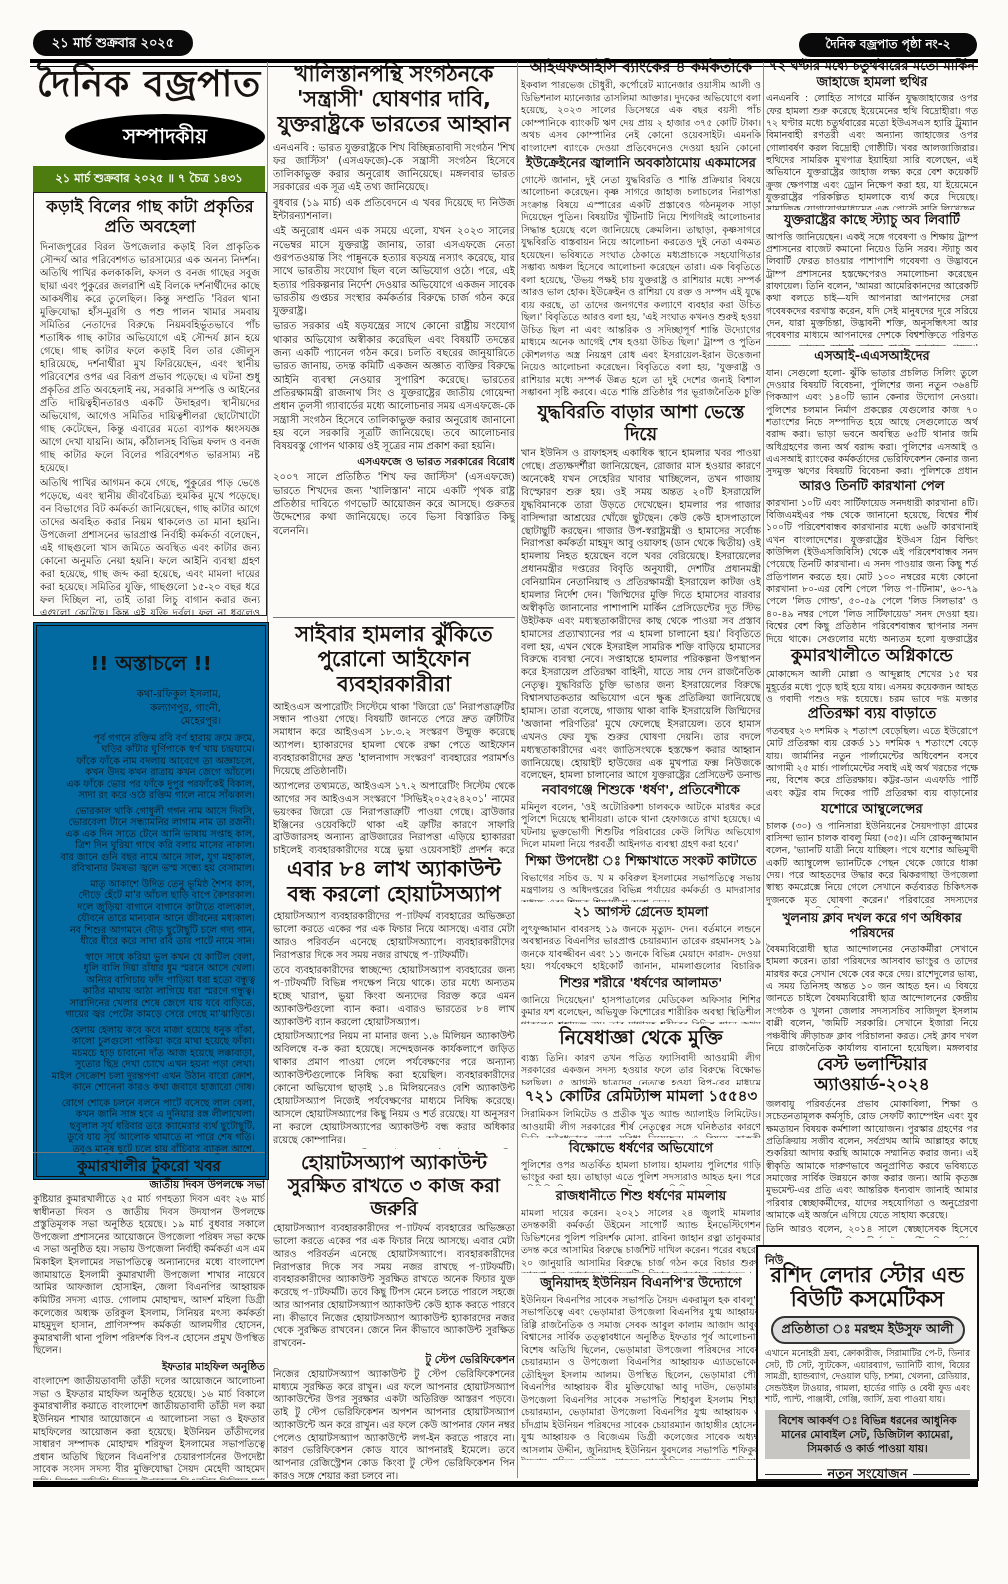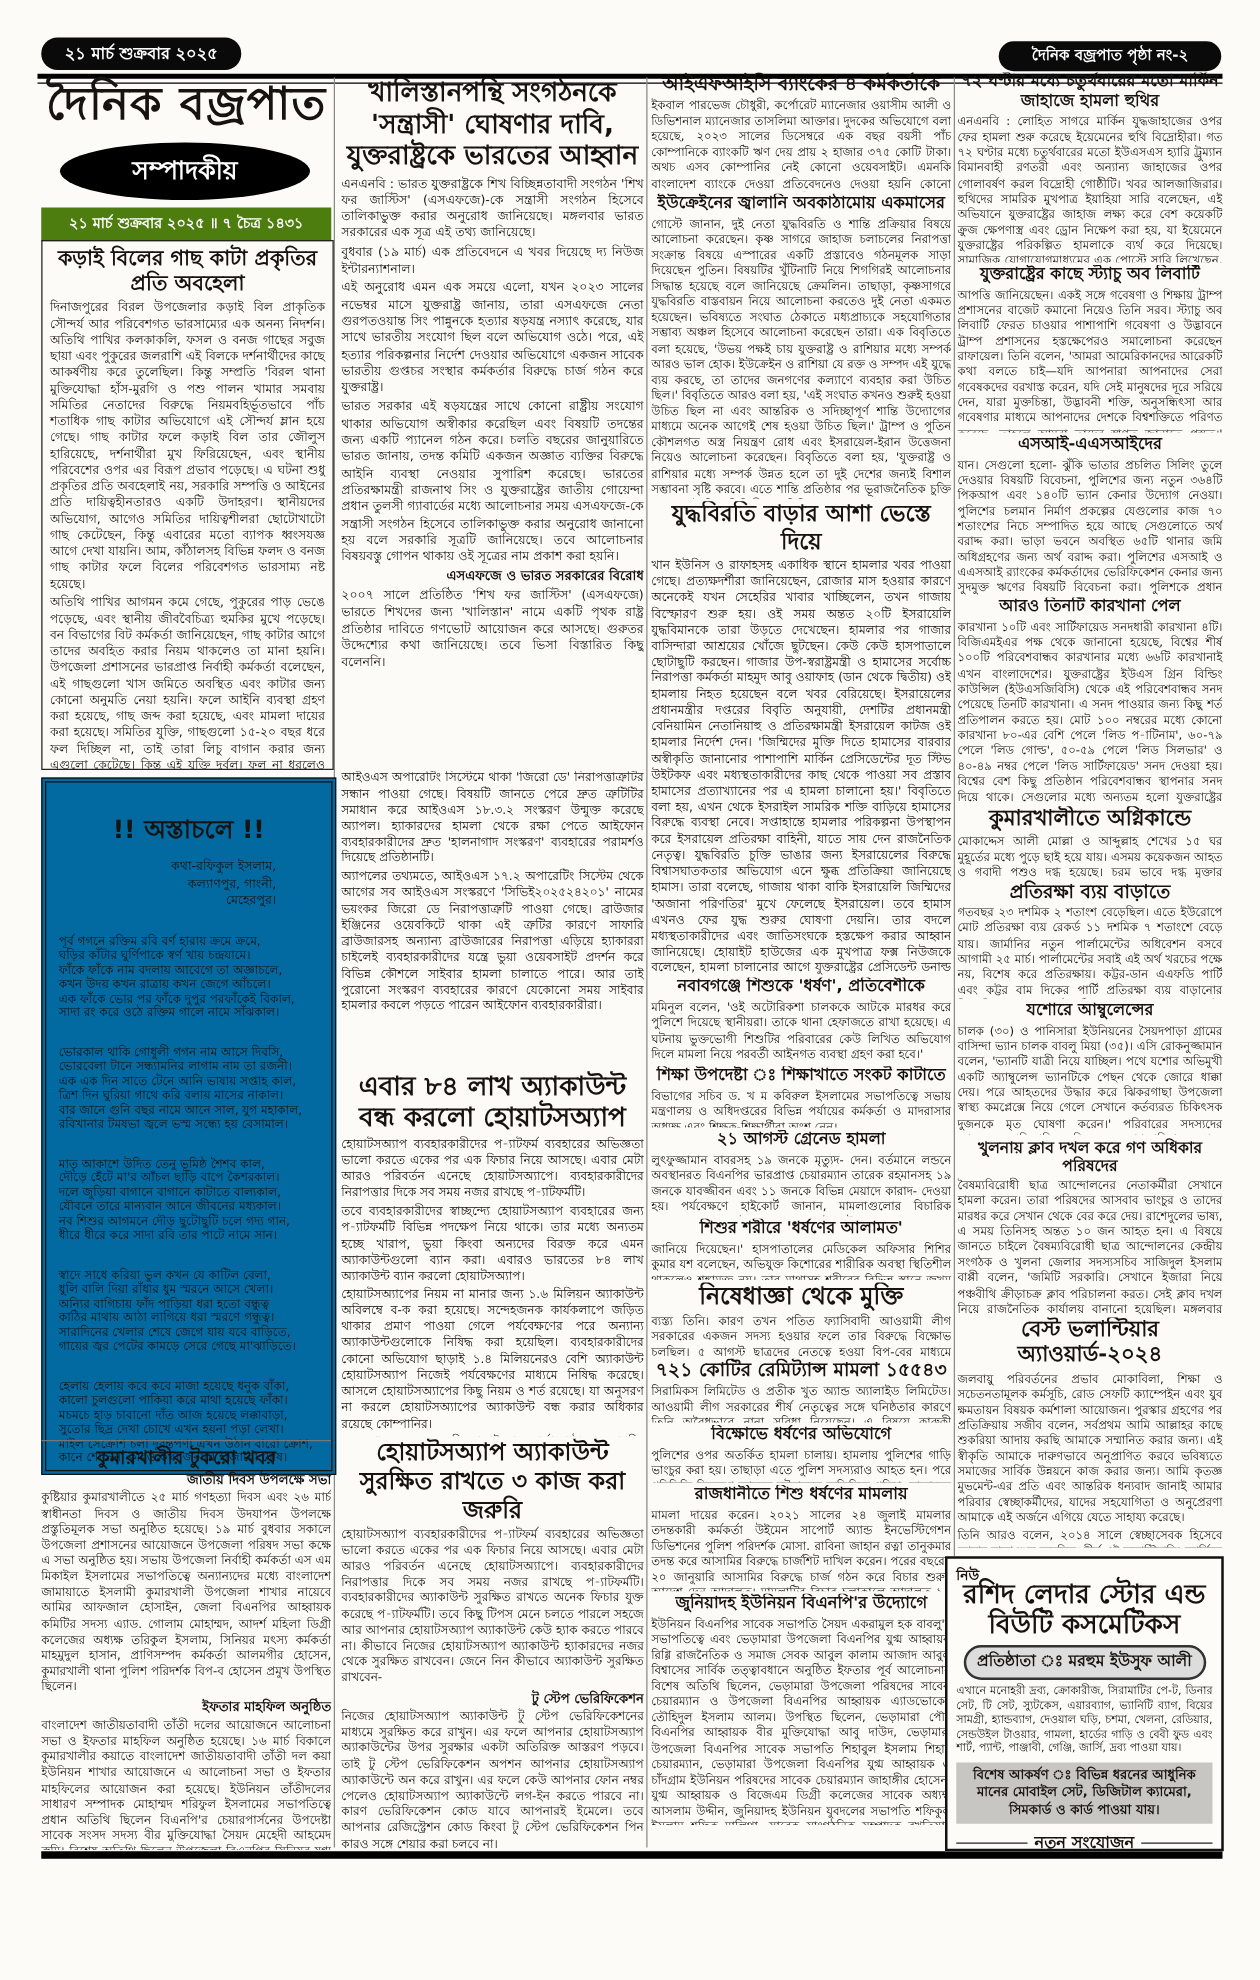--- a/index.html
+++ b/index.html
@@ -10,42 +10,42 @@
   #badge-date{left:33px;top:30px;width:160px;height:26px;font-size:13px;}
   #badge-page{left:799px;top:33px;width:178px;height:24px;font-size:12px;border-radius:12px;}
   .toprule{position:absolute;left:30px;width:948px;top:59px;height:3px;border-top:4px solid #000;border-bottom:1px solid #000;}
   .vrule{position:absolute;top:62px;height:1416px;width:0;border-left:1px solid #8a8a86;}
   #vr1{left:267px}#vr2{left:517px}#vr3{left:763px}
   .botbar{position:absolute;left:33px;top:1481px;width:945px;height:6px;background:#000;}
 
   
   #mast-title{position:absolute;left:33px;top:64px;width:232px;text-align:center;
               font-size:36px;font-weight:900;letter-spacing:1px;line-height:1.1;}
-  #mast-oval{position:absolute;left:48px;top:114px;width:200px;height:46px;background:#000;color:#fff;
+  #mast-oval{position:absolute;left:65px;top:114px;width:200px;height:46px;background:#000;color:#fff;
              border-radius:50%;display:flex;align-items:center;justify-content:center;
              font-size:20px;font-weight:bold;}
   #mast-date{position:absolute;left:33px;top:166px;width:232px;background:#4d7c0f;color:#fff;
              text-align:center;font-size:11.5px;font-weight:bold;padding:4px 0;}
 
   .art{position:absolute;overflow:hidden;}
   .hl{font-weight:bold;text-align:center;line-height:1.2;margin:0 0 3px;}
   .hl-xl{font-size:21px;}
   .hl-m{font-size:15px;}
   .hl-s{font-size:13px;}
   .rule-top{border-top:1px solid #777;padding-top:4px;}
   .body{font-size:10px;line-height:1.33;text-align:justify;}
   .body p{margin:0 0 2px;}
   .body .sub{font-weight:bold;font-size:10.5px;margin:3px 0 1px;text-align:right;}
   .boxed{border:1.5px solid #222;padding:4px 6px;}
 
   
   #poem-box{border:4px double #111;padding:20px 10px;background:#0369a1;}
   #poem-title{font-size:20px;font-weight:bold;text-align:center;margin:2px 0 6px;}
   .poem-byline{font-size:10px;text-align:right;padding-right:34px;line-height:1.35;}
-  .stanza{margin:20px 0 0;}
+  .stanza{margin:4px 0 0;text-align:right;}
   .stanza div{font-size:9.6px;line-height:1.2;}
 
   
   #ad-box{border:2.5px solid #111;background:#fdfcf8;padding:5px 7px;}
   #ad-tag{font-size:11px;font-weight:bold;}
   .ad-title{font-size:21px;font-weight:900;text-align:center;line-height:1.15;margin-top:-8px;}
   #ad-founder{margin:5px auto 4px;width:190px;border:2px solid #333;background:#ddd;border-radius:14px;
               text-align:center;font-size:12.5px;font-weight:bold;padding:2px 0;}
   #ad-body{font-size:8.8px;line-height:1.3;text-align:justify;}
   #ad-highlight{margin:5px 0;background:#c7c6c2;font-size:10.5px;font-weight:bold;text-align:center;
@@ -153,20 +153,21 @@
         <p>এনএনবি : ভারত যুক্তরাষ্ট্রকে শিখ বিচ্ছিন্নতাবাদী সংগঠন 'শিখ ফর জাস্টিস' (এসএফজে)-কে সন্ত্রাসী সংগঠন হিসেবে তালিকাভুক্ত করার অনুরোধ জানিয়েছে। মঙ্গলবার ভারত সরকারের এক সূত্র এই তথ্য জানিয়েছে।</p>
         <p>বুধবার (১৯ মার্চ) এক প্রতিবেদনে এ খবর দিয়েছে দ্য নিউজ ইন্টারন্যাশনাল।</p>
         <p>এই অনুরোধ এমন এক সময়ে এলো, যখন ২০২৩ সালের নভেম্বর মাসে যুক্তরাষ্ট্র জানায়, তারা এসএফজে নেতা গুরপতওয়ান্ত সিং পান্নুনকে হত্যার ষড়যন্ত্র নস্যাৎ করেছে, যার সাথে ভারতীয় সংযোগ ছিল বলে অভিযোগ ওঠে। পরে, এই হত্যার পরিকল্পনার নির্দেশ দেওয়ার অভিযোগে একজন সাবেক ভারতীয় গুপ্তচর সংস্থার কর্মকর্তার বিরুদ্ধে চার্জ গঠন করে যুক্তরাষ্ট্র।</p>
         <p>ভারত সরকার এই ষড়যন্ত্রের সাথে কোনো রাষ্ট্রীয় সংযোগ থাকার অভিযোগ অস্বীকার করেছিল এবং বিষয়টি তদন্তের জন্য একটি প্যানেল গঠন করে। চলতি বছরের জানুয়ারিতে ভারত জানায়, তদন্ত কমিটি একজন অজ্ঞাত ব্যক্তির বিরুদ্ধে আইনি ব্যবস্থা নেওয়ার সুপারিশ করেছে। ভারতের প্রতিরক্ষামন্ত্রী রাজনাথ সিং ও যুক্তরাষ্ট্রের জাতীয় গোয়েন্দা প্রধান তুলসী গ্যাবার্ডের মধ্যে আলোচনার সময় এসএফজে-কে সন্ত্রাসী সংগঠন হিসেবে তালিকাভুক্ত করার অনুরোধ জানানো হয় বলে সরকারি সূত্রটি জানিয়েছে। তবে আলোচনার বিষয়বস্তু গোপন থাকায় ওই সূত্রের নাম প্রকাশ করা হয়নি।</p>
         <div class="sub">এসএফজে ও ভারত সরকারের বিরোধ</div>
         <p>২০০৭ সালে প্রতিষ্ঠিত 'শিখ ফর জাস্টিস' (এসএফজে) ভারতে শিখদের জন্য 'খালিস্তান' নামে একটি পৃথক রাষ্ট্র প্রতিষ্ঠার দাবিতে গণভোট আয়োজন করে আসছে। গুরুতর উদ্দেশ্যের কথা জানিয়েছে। তবে ভিসা বিস্তারিত কিছু বলেননি।</p>
       </div>
   </section>
 
   <section class="art" style="left:273px;top:617px;width:242px;height:238px">
+    <h2 class="hl hl-xl rule-top">সাইবার হামলার ঝুঁকিতে পুরোনো আইফোন ব্যবহারকারীরা</h2>
     <div class="body" style="font-size:9.7px">
         <p>আইওএস অপারেটিং সিস্টেমে থাকা 'জিরো ডে' নিরাপত্তাত্রুটির সন্ধান পাওয়া গেছে। বিষয়টি জানতে পেরে দ্রুত ত্রুটিটির সমাধান করে আইওএস ১৮.৩.২ সংস্করণ উন্মুক্ত করেছে অ্যাপল। হ্যাকারদের হামলা থেকে রক্ষা পেতে আইফোন ব্যবহারকারীদের দ্রুত 'হালনাগাদ সংস্করণ' ব্যবহারের পরামর্শও দিয়েছে প্রতিষ্ঠানটি।</p>
         <p>অ্যাপলের তথ্যমতে, আইওএস ১৭.২ অপারেটিং সিস্টেম থেকে আগের সব আইওএস সংস্করণে 'সিভিই২০২৫২৪২০১' নামের ভয়ংকর জিরো ডে নিরাপত্তাত্রুটি পাওয়া গেছে। ব্রাউজার ইঞ্জিনের ওয়েবকিটে থাকা এই ত্রুটির কারণে সাফারি ব্রাউজারসহ অন্যান্য ব্রাউজারের নিরাপত্তা এড়িয়ে হ্যাকাররা চাইলেই ব্যবহারকারীদের যন্ত্রে ভুয়া ওয়েবসাইট প্রদর্শন করে বিভিন্ন কৌশলে সাইবার হামলা চালাতে পারে। আর তাই পুরোনো সংস্করণ ব্যবহারের কারণে যেকোনো সময় সাইবার হামলার কবলে পড়তে পারেন আইফোন ব্যবহারকারীরা।</p>
       </div>
   </section>
 
   <section class="art" style="left:273px;top:857px;width:242px;height:292px">
     <h2 class="hl hl-xl">এবার ৮৪ লাখ অ্যাকাউন্ট বন্ধ করলো হোয়াটসঅ্যাপ</h2>
     <div class="body" style="font-size:9.7px">
         <p>হোয়াটসঅ্যাপ ব্যবহারকারীদের প-্যাটফর্ম ব্যবহারের অভিজ্ঞতা ভালো করতে একের পর এক ফিচার নিয়ে আসছে। এবার মেটা আরও পরিবর্তন এনেছে হোয়াটসঅ্যাপে। ব্যবহারকারীদের নিরাপত্তার দিকে সব সময় নজর রাখছে প-্যাটফর্মটি।</p>

